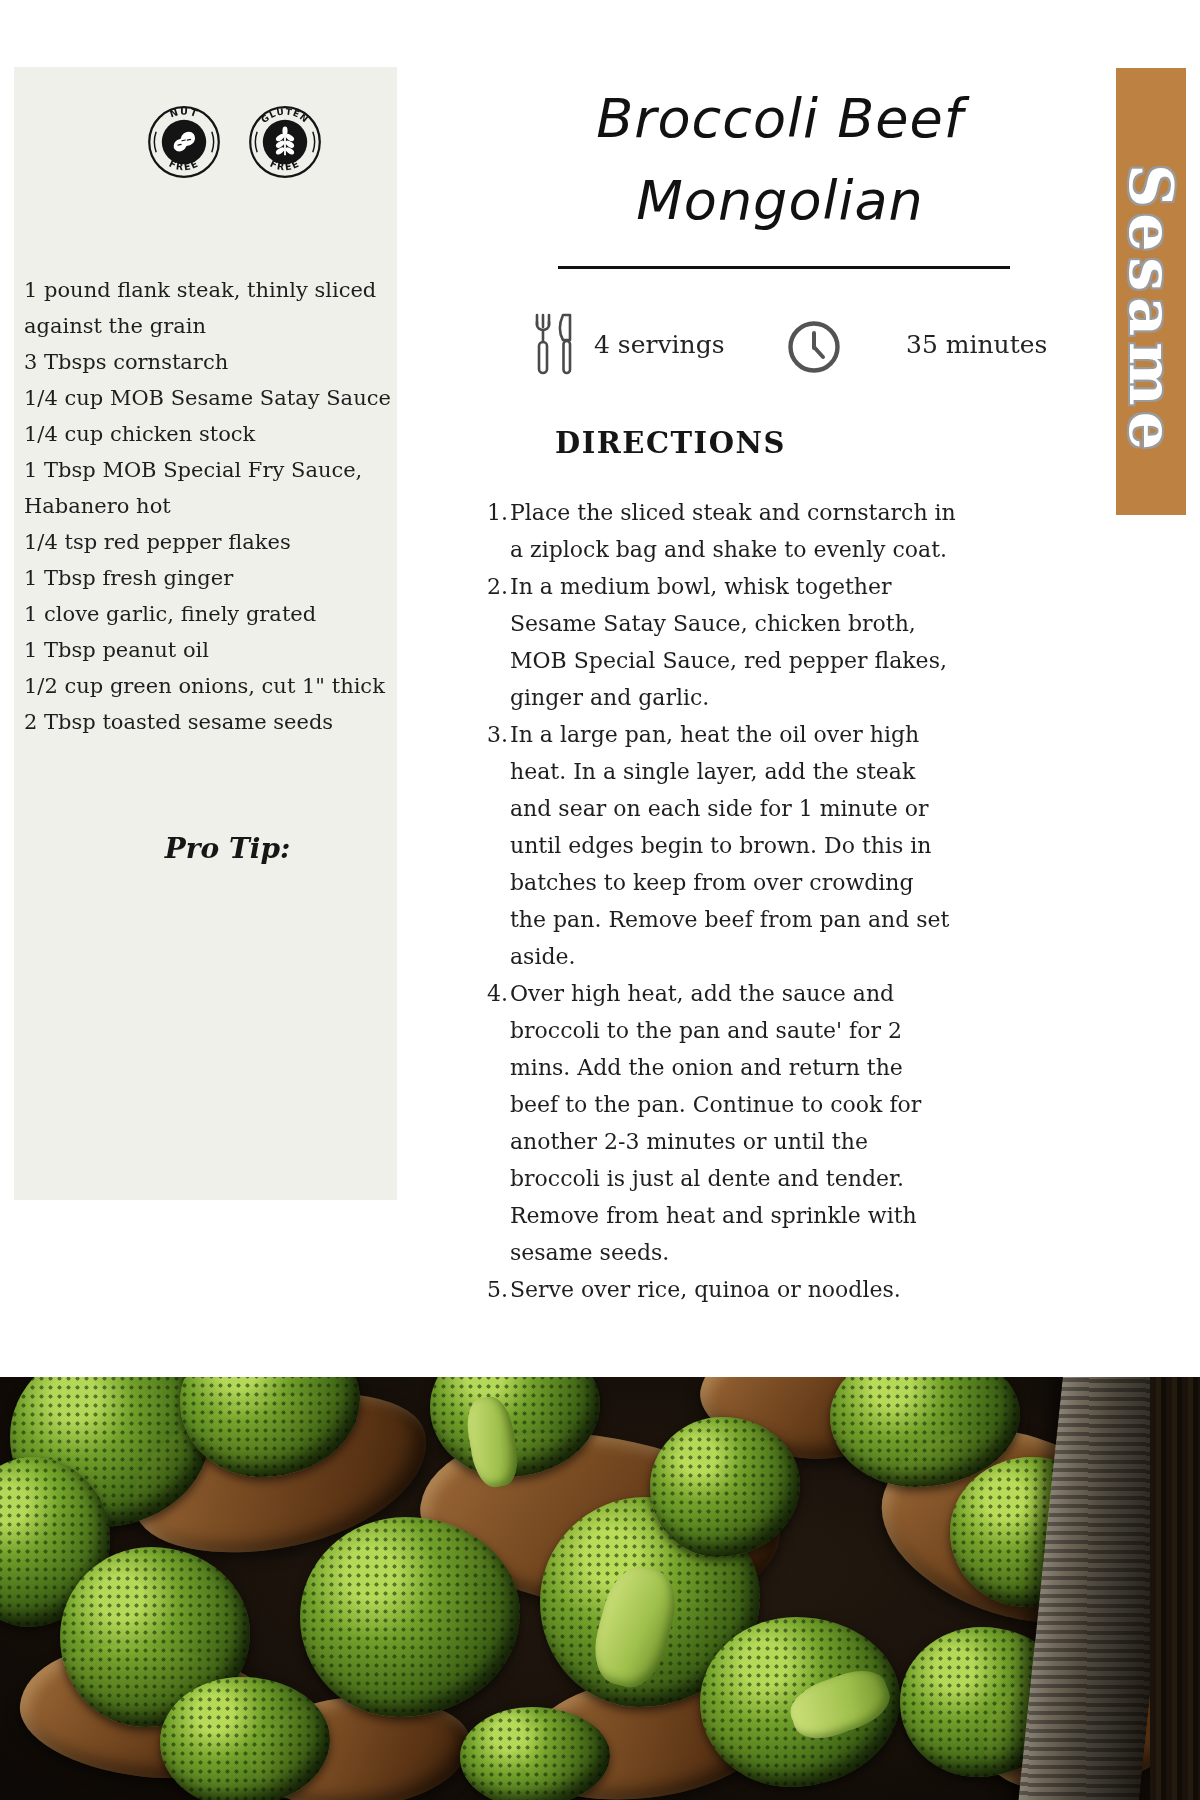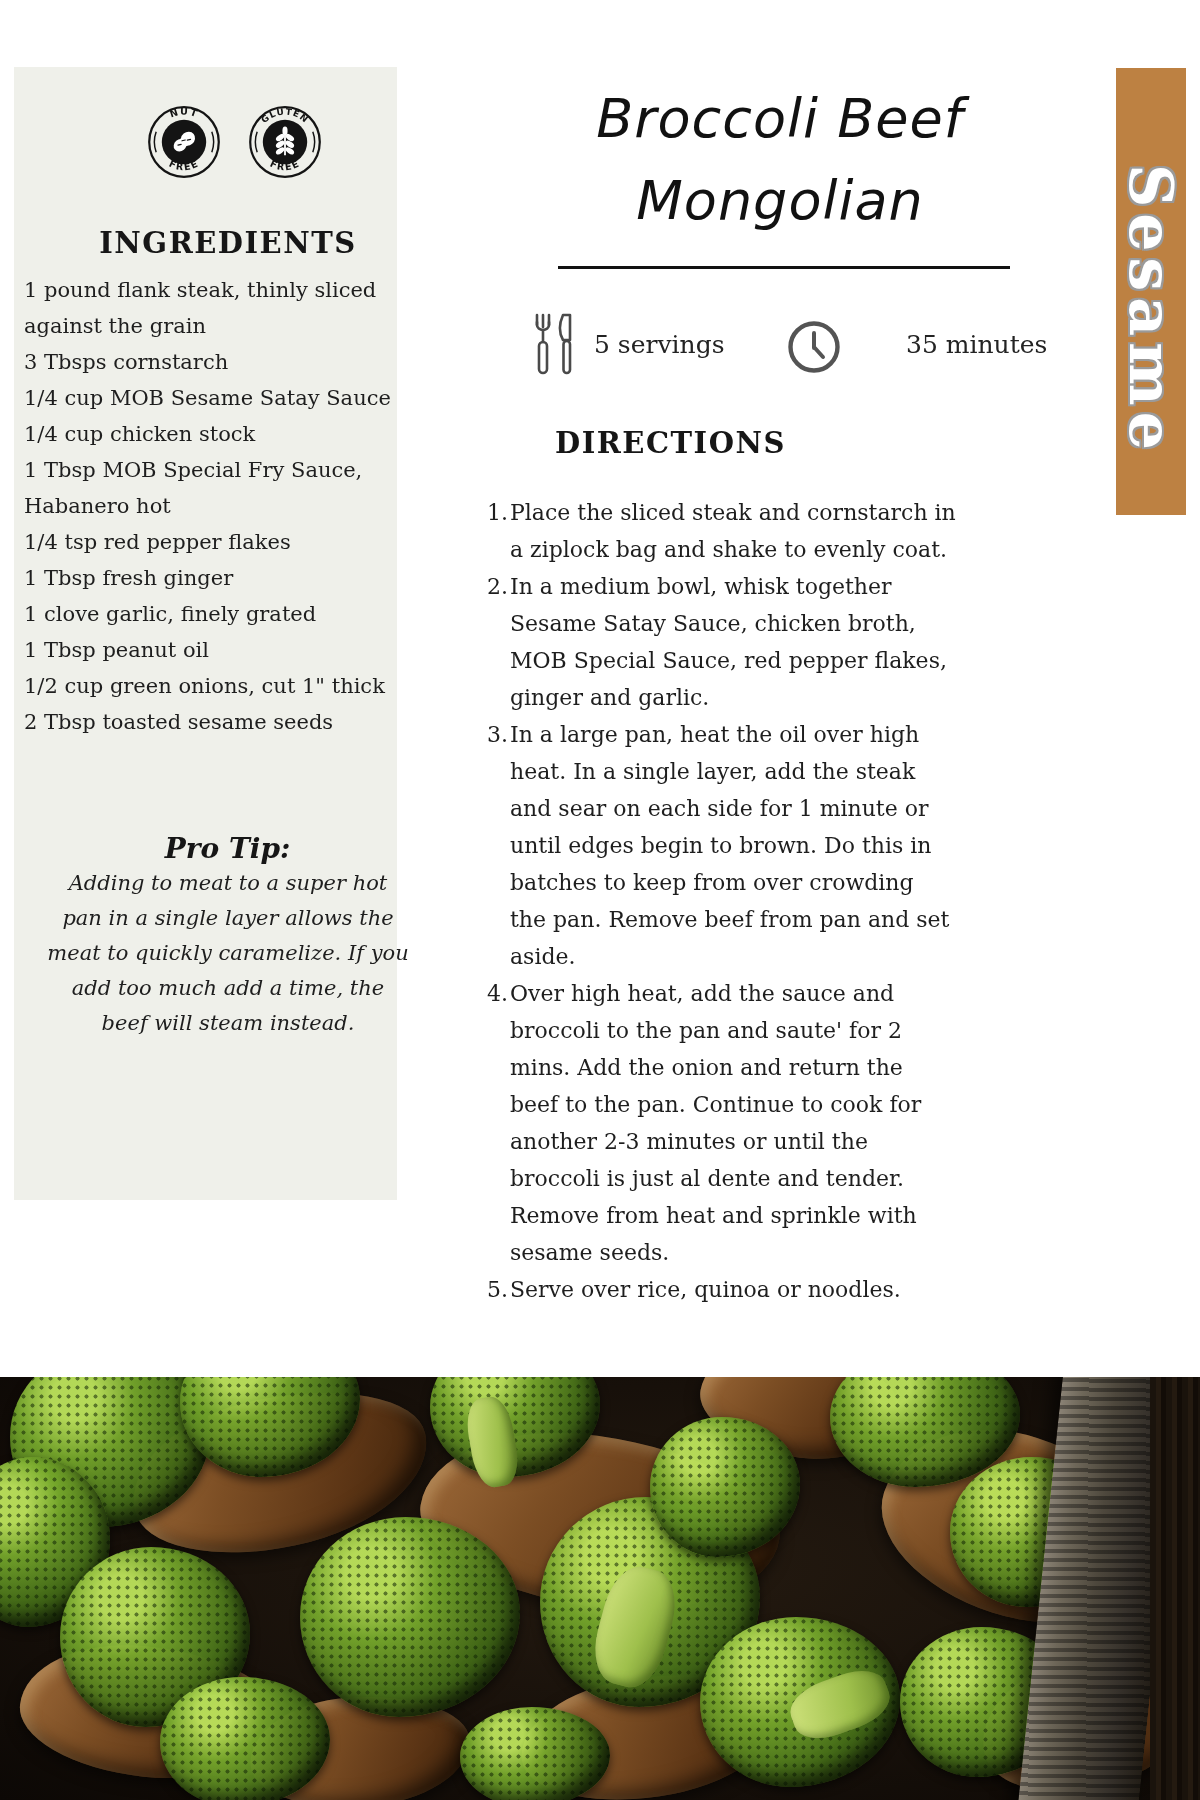--- a/index.html
+++ b/index.html
@@ -129,21 +129,20 @@
           <ellipse cx="56.5" cy="44" rx="6.5" ry="3.6" transform="rotate(35 56.5 44)"></ellipse>
           <ellipse cx="43.5" cy="53" rx="6.5" ry="3.6" transform="rotate(-35 43.5 53)"></ellipse>
           <ellipse cx="56.5" cy="53" rx="6.5" ry="3.6" transform="rotate(35 56.5 53)"></ellipse>
           <ellipse cx="43.5" cy="62" rx="6.5" ry="3.6" transform="rotate(-35 43.5 62)"></ellipse>
           <ellipse cx="56.5" cy="62" rx="6.5" ry="3.6" transform="rotate(35 56.5 62)"></ellipse>
         </g>
       </g>
     </svg>
   </div>
 
-  <div class="ing-heading">INGREDIENTS</div>
 
   <ul class="ing-list">
 
       <li class="ing">1 pound flank steak, thinly sliced against the grain</li>
 
       <li class="ing">3 Tbsps cornstarch</li>
 
       <li class="ing">1/4 cup MOB Sesame Satay Sauce</li>
 
       <li class="ing">1/4 cup chicken stock</li>
@@ -159,39 +158,38 @@
       <li class="ing">1 Tbsp peanut oil</li>
 
 
       <li class="ing">1/2 cup green onions, cut 1" thick</li>
 
       <li class="ing">2 Tbsp toasted sesame seeds</li>
 
     </ul>
 
   <div class="protip-head">Pro Tip:</div>
-  <div class="protip-body">Adding to meat to a super hot pan in a single layer allows the meat to quickly caramelize. If you add too much add a time, the beef will steam instead.</div>
 
   <div class="title">
     <div>Broccoli Beef</div>
     <div>Mongolian</div>
   </div>
   <div class="title-underline"></div>
 
   <svg class="meta-icon-fork" width="44" height="64" viewBox="0 0 44 64">
     <g stroke="#4a4a4a" stroke-width="2.6" fill="none" stroke-linecap="round" stroke-linejoin="round">
       <path d="M5,3 v10 M11,3 v12 M17,3 v10"></path>
       <path d="M5,10 v3 a6,5 0 0 0 12,0 v-3"></path>
       <path d="M11,18 v12"></path>
       <rect x="7" y="30" width="8" height="31" rx="4"></rect>
       <path d="M31,3 C27,12 27,21 31,28 L38,28 L38,3 Z"></path>
       <rect x="31.5" y="29" width="6.5" height="32" rx="3.2"></rect>
     </g>
   </svg>
-  <div class="meta-servings">5 servings</div>
+  <div class="meta-servings">4 servings</div>
 
   <svg class="meta-icon-clock" width="56" height="56" viewBox="0 0 56 56">
     <circle cx="28" cy="28" r="23.5" fill="none" stroke="#545454" stroke-width="4.4"></circle>
     <path d="M28,29 V14 M28,28 L37,38" fill="none" stroke="#545454" stroke-width="4" stroke-linecap="round"></path>
   </svg>
   <div class="meta-time">35 minutes</div>
 
   <div class="dir-heading">DIRECTIONS</div>
   <ol class="steps">
 

